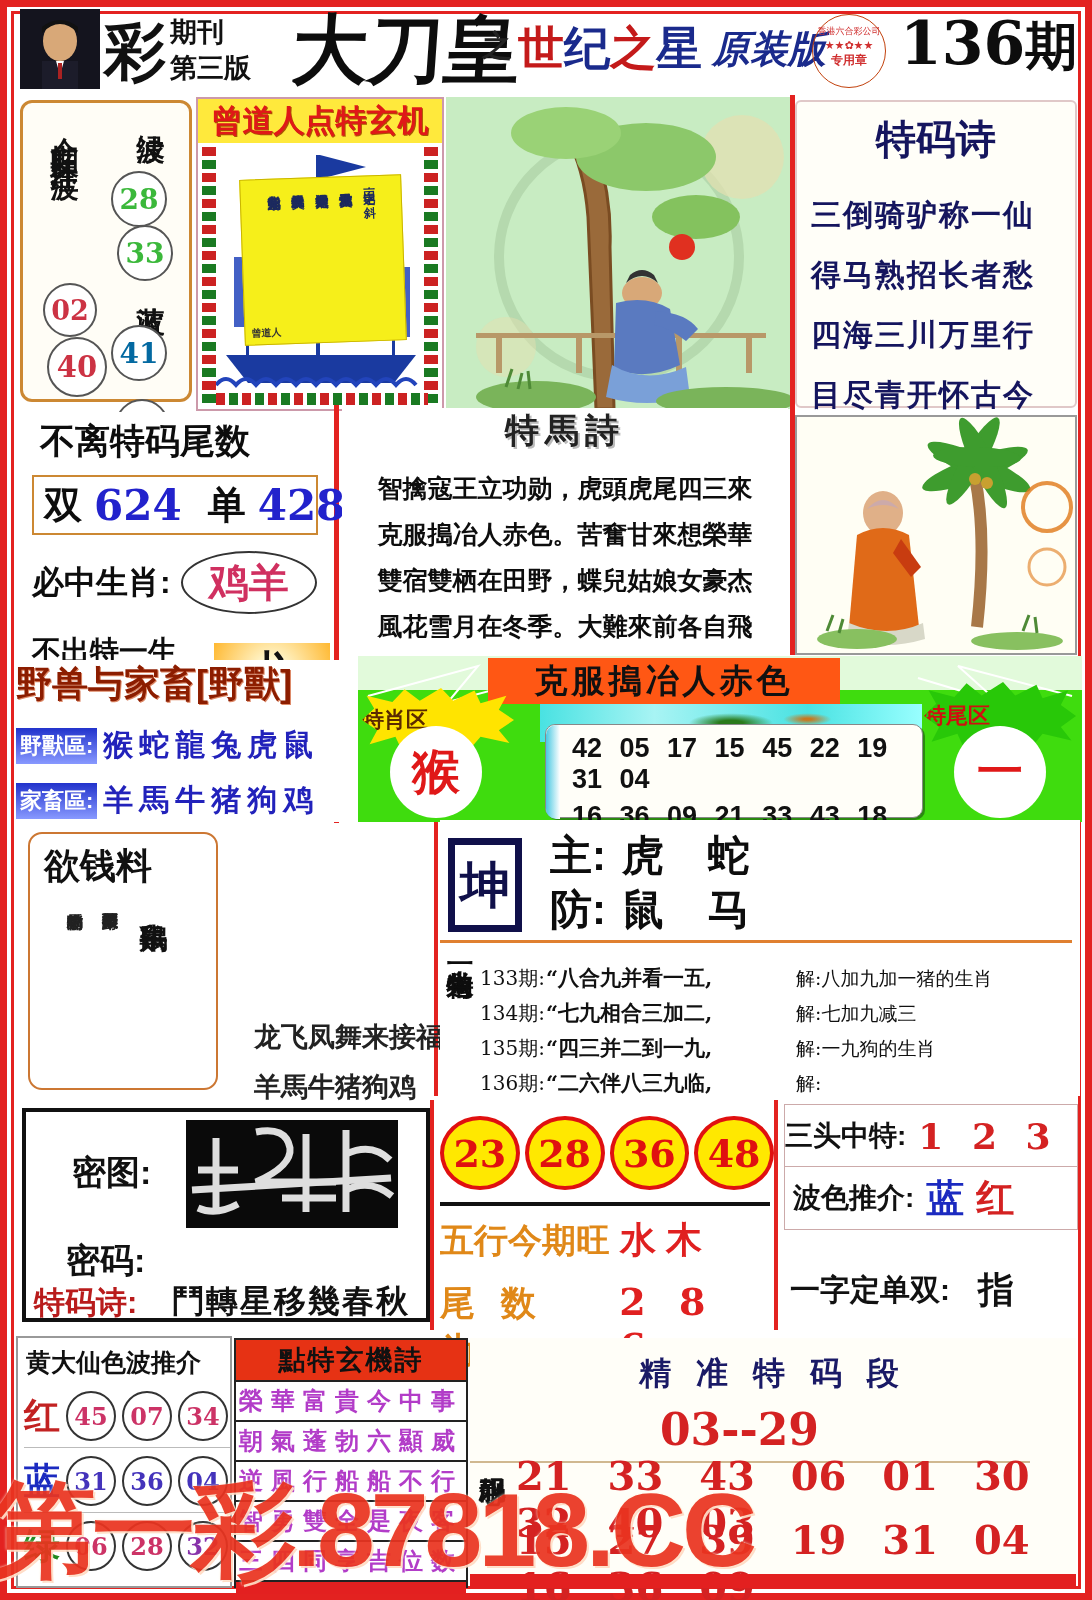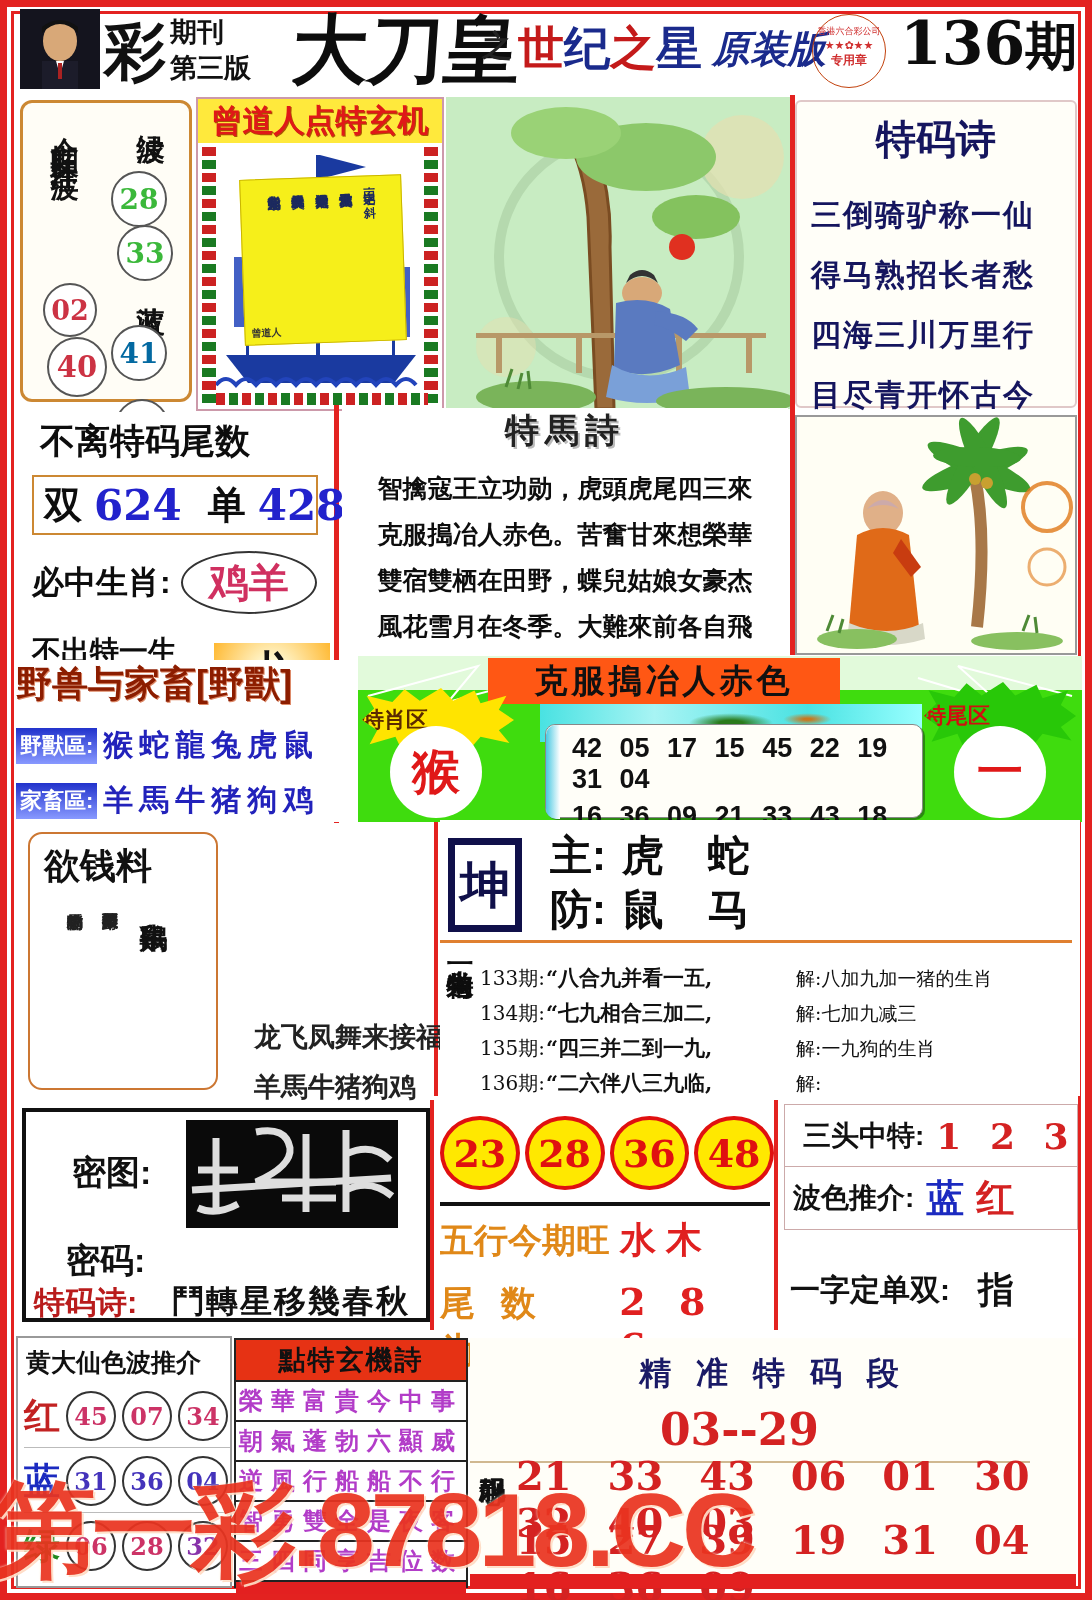--- a/index.html
+++ b/index.html
@@ -311,21 +311,21 @@
       <span style="font-size:34px;font-weight:900;color:#e08818;">五行今期旺</span>
       <span style="font-size:36px;font-weight:900;color:#e02020;">水 木</span>
     </div>
     <div style="margin-top:14px;display:flex;align-items:baseline;gap:16px;">
       <span style="font-size:35px;font-weight:900;color:#e08818;letter-spacing:8px;">尾 数 为</span>
       <span class="serif" style="font-size:38px;font-weight:900;color:#e02020;letter-spacing:10px;">2 8 6</span>
     </div>
   </div>
 
   <div class="abs" style="left:784px;top:1104px;width:294px;height:226px;background:#fff;">
-    <div class="box" style="border:1px solid #caa;border-bottom:none;height:62px;display:flex;align-items:center;gap:12px;padding-left:18px;">
+    <div class="box" style="border:1px solid #caa;border-bottom:none;height:62px;display:flex;align-items:center;gap:12px;padding-left:0;">
       <span style="font-size:28px;font-weight:bold;color:#111;">三头中特:</span>
       <span class="serif" style="font-size:36px;font-weight:900;color:#d42222;letter-spacing:8px;">1 2 3</span>
     </div>
     <div class="box" style="border:1px solid #caa;height:64px;display:flex;align-items:center;gap:12px;padding-left:8px;">
       <span style="font-size:28px;font-weight:bold;color:#111;">波色推介:</span>
       <span style="font-size:38px;font-weight:900;color:#1b2ac0;">蓝</span>
       <span style="font-size:38px;font-weight:900;color:#d42222;">红</span>
     </div>
     <div style="margin-top:36px;display:flex;align-items:center;gap:14px;padding-left:6px;">
       <span style="font-size:30px;font-weight:900;color:#111;">一字定单双:</span>

